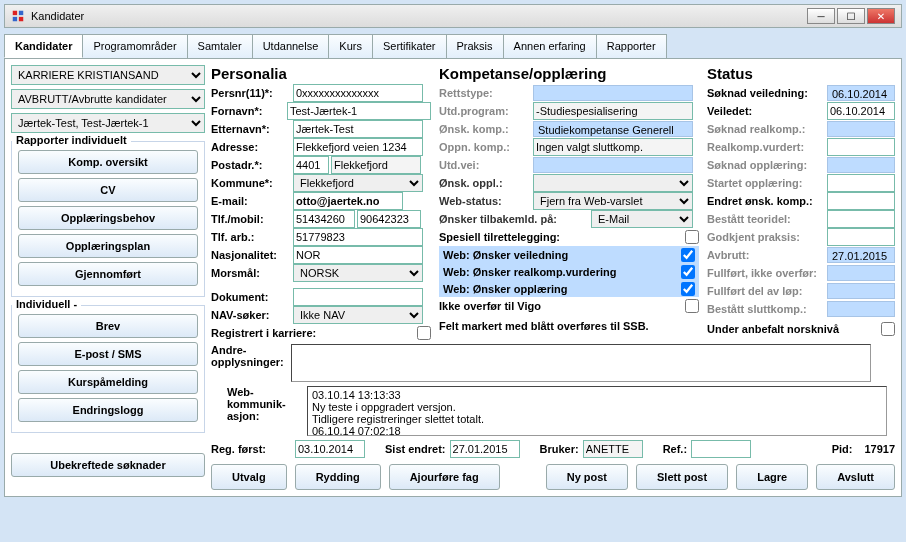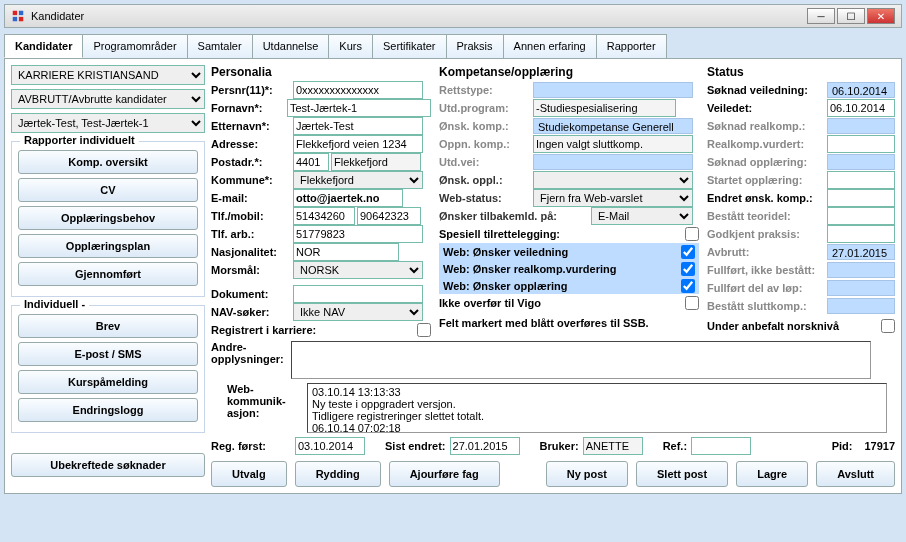--- a/index.html
+++ b/index.html
@@ -11,25 +11,25 @@
 .titlebar-buttons { display: flex; gap: 2px; }
 .titlebar-btn { width: 28px; height: 16px; border: 1px solid #888; background: linear-gradient(#fff,#ddd); display: flex; align-items: center; justify-content: center; font-size: 10px; }
 .titlebar-btn.close { background: linear-gradient(#e76,#c33); color: #fff; }
 .tabs { margin-top: 6px; display: flex; border-bottom: 1px solid #9aa; }
 .tab { padding: 5px 10px; border: 1px solid #9aa; border-bottom: none; background: linear-gradient(#fafdff,#e3effb); margin-right: -1px; cursor: pointer; }
 .tab.active { background: #fff; border-bottom: 1px solid #fff; position: relative; z-index: 2; font-weight: bold; }
 .content { background: #fff; border: 1px solid #9aa; border-top: none; padding: 6px; display: flex; gap: 6px; }
 .leftcol { width: 210px; display: flex; flex-direction: column; gap: 4px; }
 .leftcol select { width: 100%; height: 20px; }
 .group { border: 1px solid #c7d5e8; padding: 8px 6px 6px 6px; margin-top: 4px; position: relative; }
-.group-title { position: absolute; top: -8px; left: 8px; padding: 0 4px; background: #fff; font-weight: bold; }
+.group-title { position: absolute; top: -8px; left: 0; padding: 0 4px; background: #fff; font-weight: bold; }
 .bigbtn { width: 100%; height: 24px; margin-bottom: 4px; background: linear-gradient(#fafdff,#dce9f7); border: 1px solid #9aa; border-radius: 3px; cursor: pointer; font-weight: bold; font-size: 11px; }
 .maincol { flex: 1; display: flex; flex-direction: column; }
 .sections { display: flex; gap: 8px; }
-.section-h { font-size: 12px; font-weight: bold; padding-bottom: 2px; }
+.section-h { font-size: 15px; font-weight: bold; padding-bottom: 2px; }
 .personalia { width: 220px; }
 .kompetanse { width: 260px; }
 .status { flex: 1; }
 .row { display: flex; align-items: center; height: 18px; gap: 2px; }
 .lbl { width: 80px; font-weight: bold; }
 .lbl2 { width: 92px; font-weight: bold; color: #333; }
 .greyl { color: #888; }
 .slbl { width: 118px; font-weight: bold; white-space: nowrap; }
 .bluefield { background: #bedcff; display: inline-block; height: 16px; border: 1px solid #a7c4e6; }
 .bluefield.txt { padding: 1px 4px; line-height: 14px; }
@@ -149,21 +149,21 @@
               <input type="text" style="width: 62px;" value="51434260">
               <input type="text" style="width: 64px;" value="90642323">
             </div>
         </div>
         <div class="row">
             <span class="lbl">Tlf. arb.:</span>
             <input type="text" style="width: 130px;" value="51779823">
           </div>
         <div class="row">
             <span class="lbl">Nasjonalitet:</span>
-            <input type="text" style="width: 106px;" value="NOR">
+            <input type="text" style="width: 130px;" value="NOR">
           </div>
         <div class="row">
             <span class="lbl">Morsmål:</span>
             <select style="width:130px"><option>NORSK</option></select>
           </div>
         <div style="height:6px"></div>
         <div class="row">
             <span class="lbl">Dokument:</span>
             <input type="text" style="width: 130px;" value="">
           </div>
@@ -179,21 +179,21 @@
       </div>
 
       <div class="kompetanse">
         <div class="section-h">Kompetanse/opplæring</div>
         <div class="row">
             <span class="lbl2 greyl">Rettstype:</span>
             <span class="bluefield" style="width:160px"></span>
           </div>
         <div class="row">
             <span class="lbl2 greyl">Utd.program:</span>
-            <input type="text" readonly="" style="width: 143px;" value="-Studiespesialisering">
+            <input type="text" readonly="" style="width: 160px;" value="-Studiespesialisering">
           </div>
         <div class="row">
             <span class="lbl2 greyl">Ønsk. komp.:</span>
             <span class="bluefield txt" style="width:160px">Studiekompetanse Generell</span>
           </div>
         <div class="row">
             <span class="lbl2 greyl">Oppn. komp.:</span>
             <input type="text" readonly="" style="width: 160px;" value="Ingen valgt sluttkomp.">
           </div>
         <div class="row">
@@ -274,21 +274,21 @@
           </div>
         <div class="row">
             <span class="slbl greyl">Godkjent praksis:</span>
             <input type="text" style="width: 68px;">
           </div>
         <div class="row">
             <span class="slbl greyl">Avbrutt:</span>
             <span class="bluefield txt" style="width:68px">27.01.2015</span>
           </div>
         <div class="row">
-            <span class="slbl greyl">Fullført, ikke bestått:</span>
+            <span class="slbl greyl">Fullført, ikke overfør:</span>
             <span class="bluefield" style="width:68px"></span>
           </div>
         <div class="row">
             <span class="slbl greyl">Fullført del av løp:</span>
             <span class="bluefield" style="width:68px"></span>
           </div>
         <div class="row">
             <span class="slbl greyl">Bestått sluttkomp.:</span>
             <span class="bluefield" style="width:68px"></span>
           </div>

